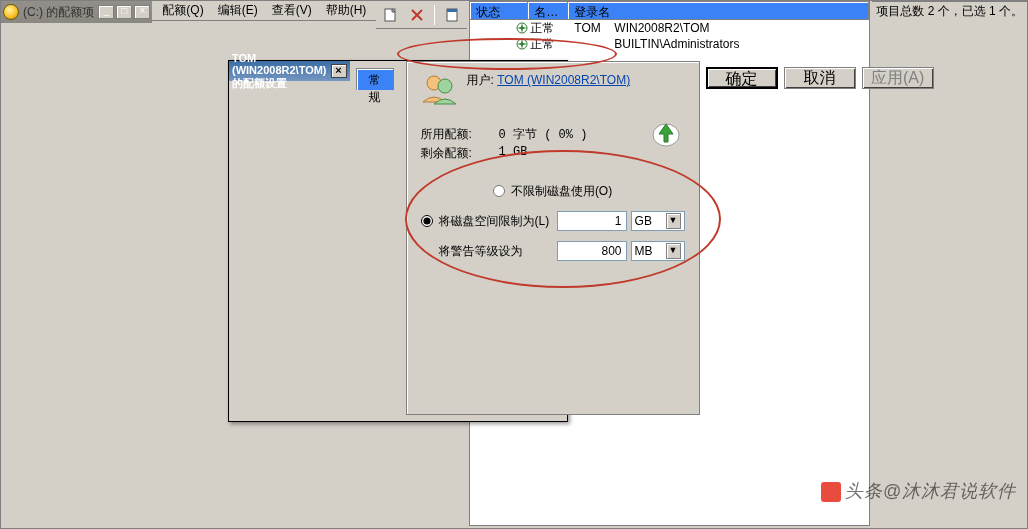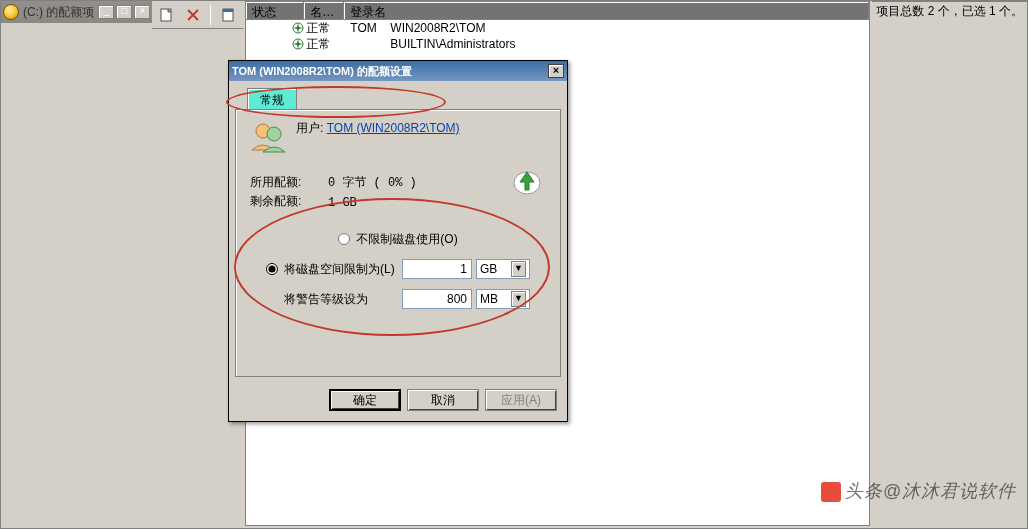--- a/index.html
+++ b/index.html
@@ -74,21 +74,21 @@
       flex: 1;
       background: #fff;
       border: 1px solid #808080;
       margin: 0 2px 2px 2px;
       display: flex;
       flex-direction: column;
       overflow: hidden;
     }
     .list-header {
       display: flex;
-      background: #737373;
+      background: #3b82f6;
       border-bottom: 1px solid #808080;
       height: 18px;
     }
     .col {
       padding: 2px 6px;
       border-right: 1px solid #808080;
       box-shadow: inset 1px 1px #fff;
     }
     .col.status { width: 58px; }
     .col.name { width: 40px; }
@@ -114,21 +114,21 @@
     .dialog {
       position: absolute;
       left: 228px;
       top: 60px;
       width: 340px;
       height: 362px;
       background: #d4d0c8;
       border: 1px solid #000;
       box-shadow: 2px 2px 4px rgba(0,0,0,0.4);
       display: flex;
-      flex-direction: column;
+      flex-direction: row;
     }
     .dlg-titlebar {
       height: 20px;
       background: linear-gradient(#3b6ea5, #7596c0);
       color: #fff;
       display: flex;
       align-items: center;
       padding: 0 3px;
       gap: 4px;
       font-weight: bold;
@@ -146,28 +146,27 @@
       cursor: pointer;
     }
     .tab-strip {
       margin: 6px 6px 0 6px;
       display: flex;
       height: 22px;
       position: relative;
     }
     .tab {
       padding: 3px 12px;
-      background: #5eead4;
+      background: #3b82f6;
       border: 1px solid #808080;
       border-bottom: none;
       box-shadow: inset 1px 1px #fff;
       position: relative;
       top: 1px;
       cursor: pointer;
-      margin-left: 12px;
     }
     .tab-panel {
       margin: 0 6px 6px 6px;
       border: 1px solid #808080;
       box-shadow: inset 1px 1px #fff;
       background: #d4d0c8;
       flex: 1;
       padding: 10px 14px;
       position: relative;
     }
@@ -176,21 +175,21 @@
       align-items: flex-start;
       gap: 10px;
       margin-bottom: 18px;
     }
     .users-icon {
       width: 36px; height: 36px;
       position: relative;
     }
     .user-label { }
     .user-link { color: #0645ad; text-decoration: underline; }
-    .quota-info .qrow { display: flex; margin-bottom: 2px; align-items: flex-end; }
+    .quota-info .qrow { display: flex; margin-bottom: 2px; }
     .quota-info .qlabel { width: 78px; }
     .quota-info .qval { width: 120px; font-family: Liberation Mono, monospace; }
     .up-icon {
       position: absolute;
       right: 18px;
       top: 56px;
       width: 30px; height: 30px;
     }
     .radio-group { margin-top: 18px; }
     .radio-row { display: flex; align-items: center; margin-bottom: 8px; height: 22px; justify-content: center; }
@@ -229,21 +228,21 @@
       gap: 6px;
       padding: 6px 10px 10px 0;
     }
     .push-btn {
       width: 72px; height: 22px;
       background: #d4d0c8;
       border: 1px solid #808080;
       box-shadow: inset 1px 1px #fff, inset -1px -1px #404040;
       cursor: pointer;
       font-family: inherit;
-      font-size: 12px;
+      font-size: 16px;
     }
     .push-btn.default { border: 2px solid #000; }
     .push-btn.disabled { color: #808080; }
     
     .annot {
       position: absolute;
       border: 2px solid #c0392b;
       border-radius: 50%;
       pointer-events: none;
     }
@@ -273,20 +272,26 @@
   <div class="titlebar">
     <span class="disk-icon"></span>
     <span class="title">(C:) 的配额项</span>
     <div class="win-controls">
       <div class="win-btn">_</div>
       <div class="win-btn">□</div>
       <div class="win-btn">×</div>
     </div>
   </div>
 
+  <div class="menubar">
+    <span class="menu-item">配额(Q)</span>
+    <span class="menu-item">编辑(E)</span>
+    <span class="menu-item">查看(V)</span>
+    <span class="menu-item">帮助(H)</span>
+  </div>
 
   <div class="toolbar">
     <div class="tbtn">
       <svg viewBox="0 0 16 16">
           <rect x="2" y="2" width="10" height="12" fill="#fff" stroke="#555"></rect>
           <path d="M9 2 L12 5 L9 5 Z" fill="#ccc" stroke="#555"></path>
         </svg>
     </div>
     <div class="tbtn">
       <svg viewBox="0 0 16 16">

